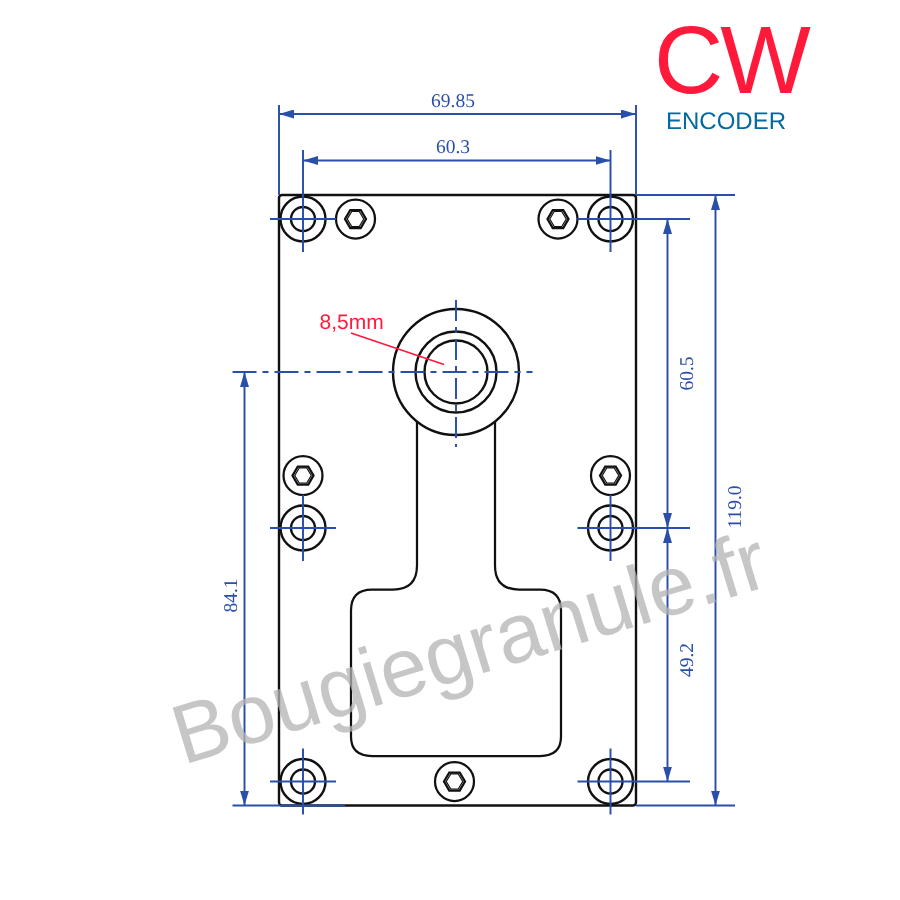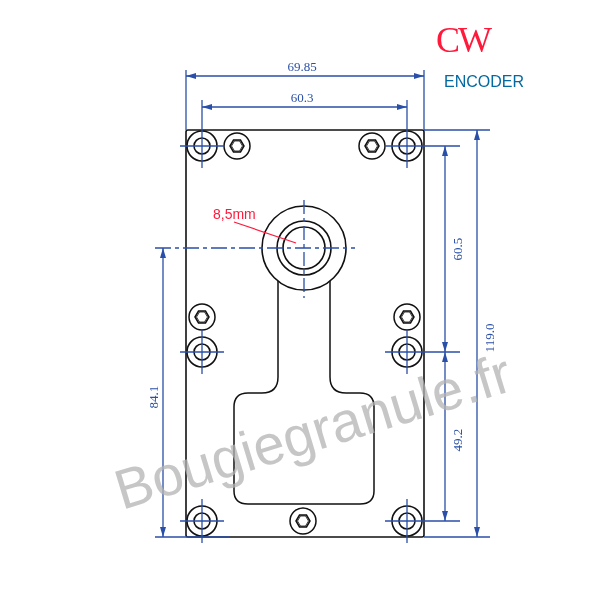--- a/index.html
+++ b/index.html
@@ -1,18 +1,18 @@
 <!DOCTYPE html>
 <html><head>
   <meta charset="utf-8">
   <style>
     html, body { margin: 0; padding: 0; background: #ffffff; }
     body { width: 600px; height: 600px; position: relative; overflow: hidden; font-family: "Liberation Sans", sans-serif; }
     #drawing { position: absolute; left: 0; top: 0; width: 600px; height: 600px; }
-    .title-cw { position: absolute; left: 436px; top: 14px; font-family: Liberation Serif, serif; font-size: 36px; line-height: 52px; color: #ff1a3c; letter-spacing: -2px; }
+    .title-cw { position: absolute; left: 436px; top: 14px; font-family: Liberation Sans, sans-serif; font-size: 64px; line-height: 52px; color: #ff1a3c; letter-spacing: -2px; }
     .title-enc { position: absolute; left: 444px; top: 74px; font-family: "Liberation Sans", sans-serif; font-size: 16px; line-height: 16px; color: #0369a1; }
     .dim-text { font-family: "Liberation Serif", serif; font-size: 13px; fill: #2a4fa8; }
     .callout-text { font-family: "Liberation Sans", sans-serif; font-size: 14px; fill: #ff1a3c; }
     .watermark { font-family: "Liberation Sans", sans-serif; font-size: 56px; fill: #b4b4b4; opacity: 0.75; }
   </style>
 </head>
 <body>
 
 <div class="title-cw">CW</div>
 <div class="title-enc">ENCODER</div>

